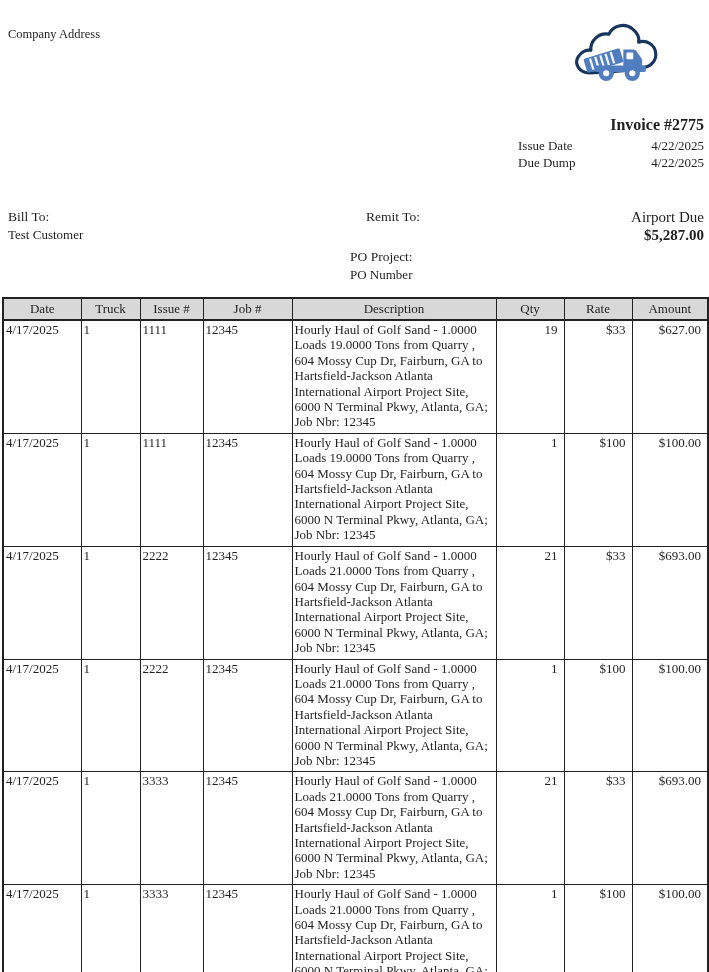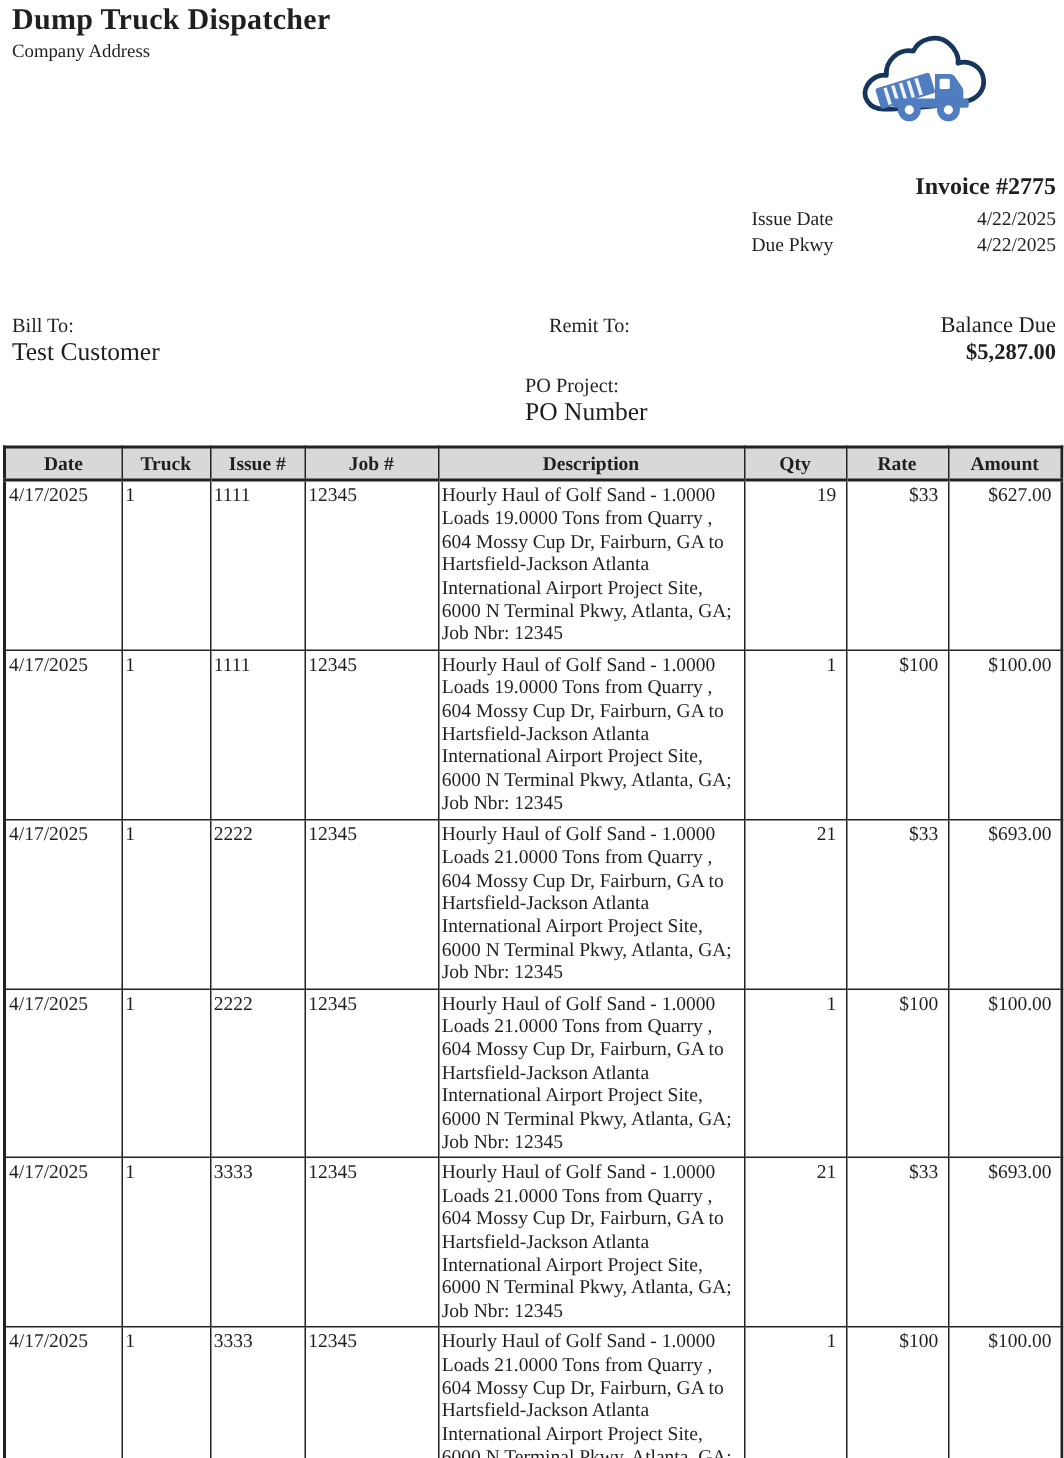--- a/index.html
+++ b/index.html
@@ -13,60 +13,59 @@
   body{margin:0;background:#fff}
   .page{
     position:relative;width:709px;height:972px;background:#fff;
     font-family:"Liberation Serif", serif;color:var(--text);overflow:hidden;
   }
   .company-name{position:absolute;left:8px;top:2px;font-size:20px;font-weight:700;letter-spacing:.2px}
   .company-address{position:absolute;left:8px;top:27px;font-size:12.5px}
   .logo{position:absolute;left:572px;top:20px;width:90px;height:66px}
 
   .invoice-title{position:absolute;right:5px;top:116px;font-size:16px;font-weight:700}
-  .invoice-meta{position:absolute;left:501px;right:5px;top:138px;font-size:13px}
+  .invoice-meta{position:absolute;left:518px;right:5px;top:138px;font-size:13px}
   .meta-row{display:flex;height:16.5px;line-height:16.5px}
   .meta-value{margin-left:auto;text-align:right}
 
   .bill-to{position:absolute;left:8px;top:208px}
   .remit-to{position:absolute;left:366px;top:208px}
   .po-number{position:absolute;left:350px;top:248px}
   .balance{position:absolute;right:5px;top:208px;text-align:right}
   .block-label{font-size:13.5px;font-weight:400;line-height:18px}
-  .block-value{font-size:17px;line-height:17px}
+  .block-value{font-size:13px;line-height:17px}
   .balance .block-label{font-size:15px}
   .balance .block-value{font-size:15px;font-weight:700;line-height:19px}
 
   table.items{
     position:absolute;left:2px;top:297px;width:705px;
     border-collapse:collapse;table-layout:fixed;font-size:13px;
     border:2px solid var(--border);
   }
   .items th,.items td{border:1.5px solid var(--border)}
   .items th{
-    background:var(--header-bg);font-weight:700;text-align:center;
+    background:var(--header-bg);font-weight:400;text-align:center;
     padding:2px 2px;height:16px;font-size:13px;border-bottom-width:2px;
   }
   .items td{vertical-align:top;padding:1px 2px 3px;line-height:15.4px}
   .col-date{width:78px}
   .col-truck{width:59px}
   .col-ticket{width:63px}
   .col-job{width:89px}
   .col-description{width:204px}
   .col-qty{width:68px}
   .col-rate{width:68px}
   .col-amount{width:76px}
   td.col-qty,td.col-rate,td.col-amount{text-align:right;padding-right:6px}
 </style>
 </head>
 <body>
 
 <div class="page">
 
-  <div class="company-name">Dump Truck Dispatcher</div>
   <div class="company-address">Company Address</div>
 
   <svg class="logo" viewBox="0 0 100 72" aria-hidden="true">
     <path d="M19,58 C8,58 2,48 7,40 C10,35 16,32 21,33 C20,22 30,13 41,15 C45,6 58,2 67,9 C72,13 75,19 74,24 C83,21 92,27 93,36 C94,44 88,51 80,52 C62,56 30,58 19,58 Z" fill="#ffffff" stroke="var(--logo-outline)" stroke-width="3.5" stroke-linejoin="round"></path>
     <g>
       <g transform="rotate(-17 40 47)">
         <rect x="15" y="35" width="42" height="16" rx="2" fill="var(--logo-blue)"></rect>
         <rect x="21" y="36.5" width="2.6" height="13" fill="#ffffff" opacity="0.9"></rect>
         <rect x="27" y="36.5" width="2.6" height="13" fill="#ffffff" opacity="0.9"></rect>
         <rect x="33" y="36.5" width="2.6" height="13" fill="#ffffff" opacity="0.9"></rect>
@@ -84,42 +83,42 @@
   </svg>
 
   <div class="invoice-title">Invoice #2775</div>
 
   <div class="invoice-meta">
     <div class="meta-row">
       <span class="meta-label">Issue Date</span>
       <span class="meta-value">4/22/2025</span>
     </div>
     <div class="meta-row">
-      <span class="meta-label">Due Pkwy</span>
+      <span class="meta-label">Due Dump</span>
       <span class="meta-value">4/22/2025</span>
     </div>
   </div>
 
   <div class="bill-to">
     <div class="block-label">Bill To:</div>
     <div class="block-value">Test Customer</div>
   </div>
 
   <div class="remit-to">
     <div class="block-label">Remit To:</div>
     <div class="block-value"></div>
   </div>
 
   <div class="po-number">
     <div class="block-label">PO Project:</div>
     <div class="block-value">PO Number</div>
   </div>
 
   <div class="balance">
-    <div class="block-label">Balance Due</div>
+    <div class="block-label">Airport Due</div>
     <div class="block-value">$5,287.00</div>
   </div>
 
   <table class="items">
     <thead>
       <tr>
           <th class="col-date">Date</th>
           <th class="col-truck">Truck</th>
           <th class="col-ticket">Issue #</th>
           <th class="col-job">Job #</th>

